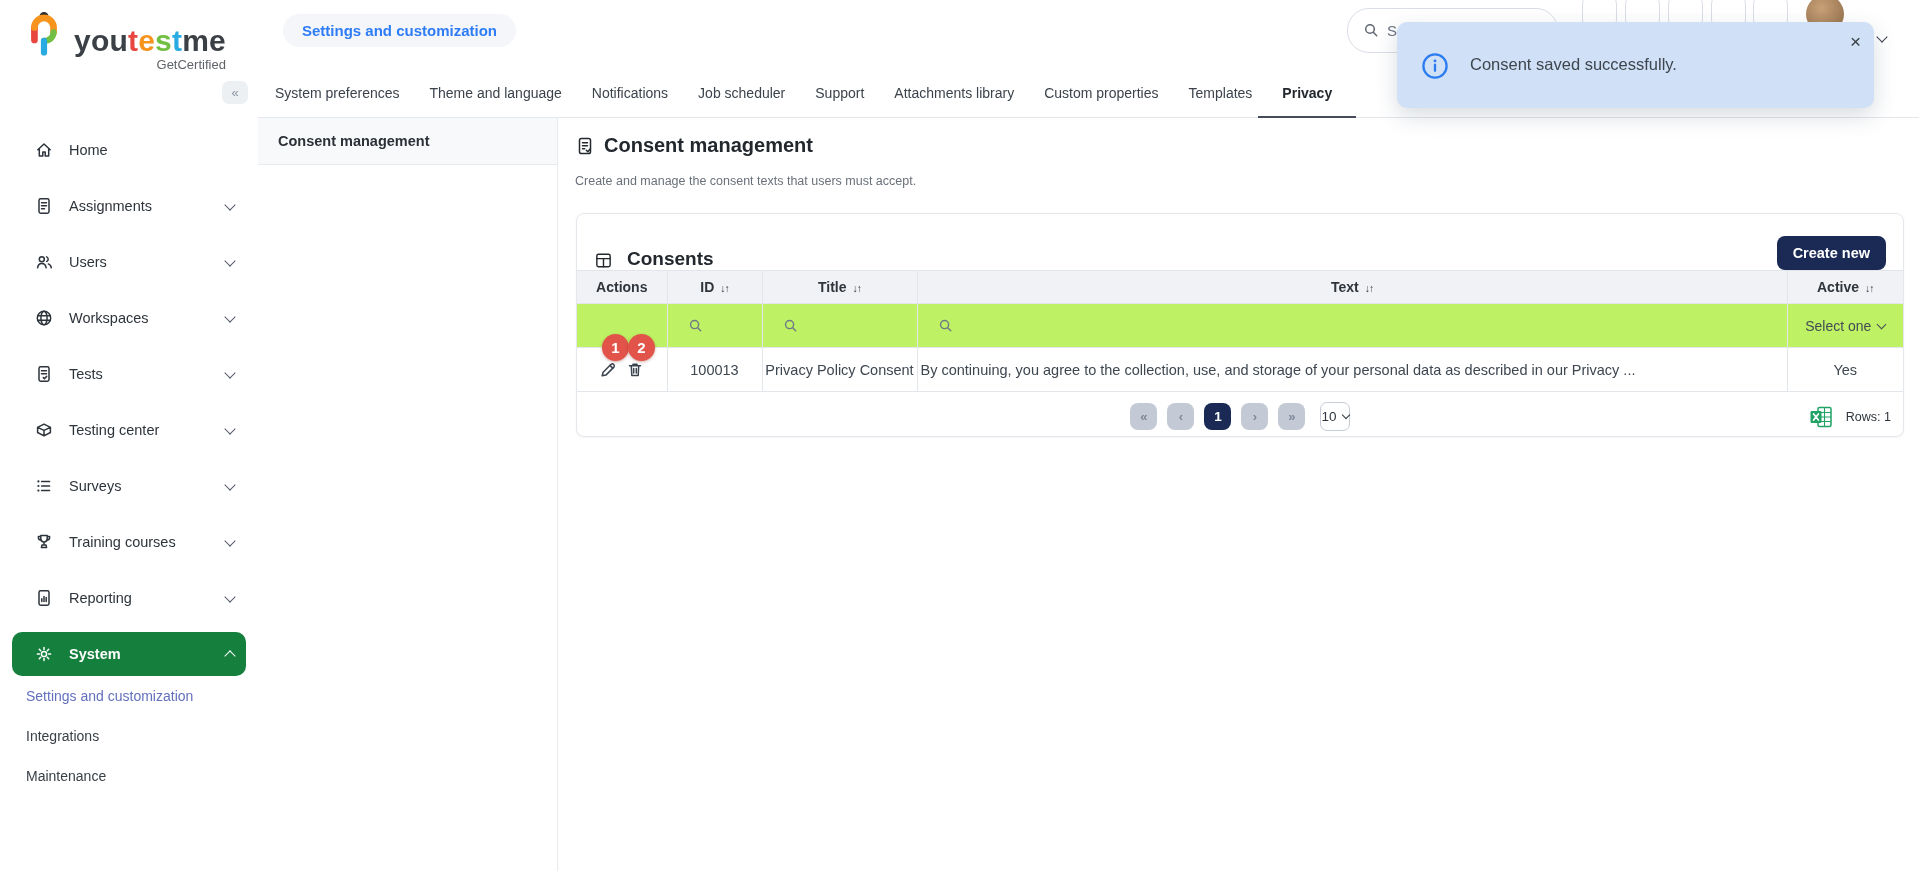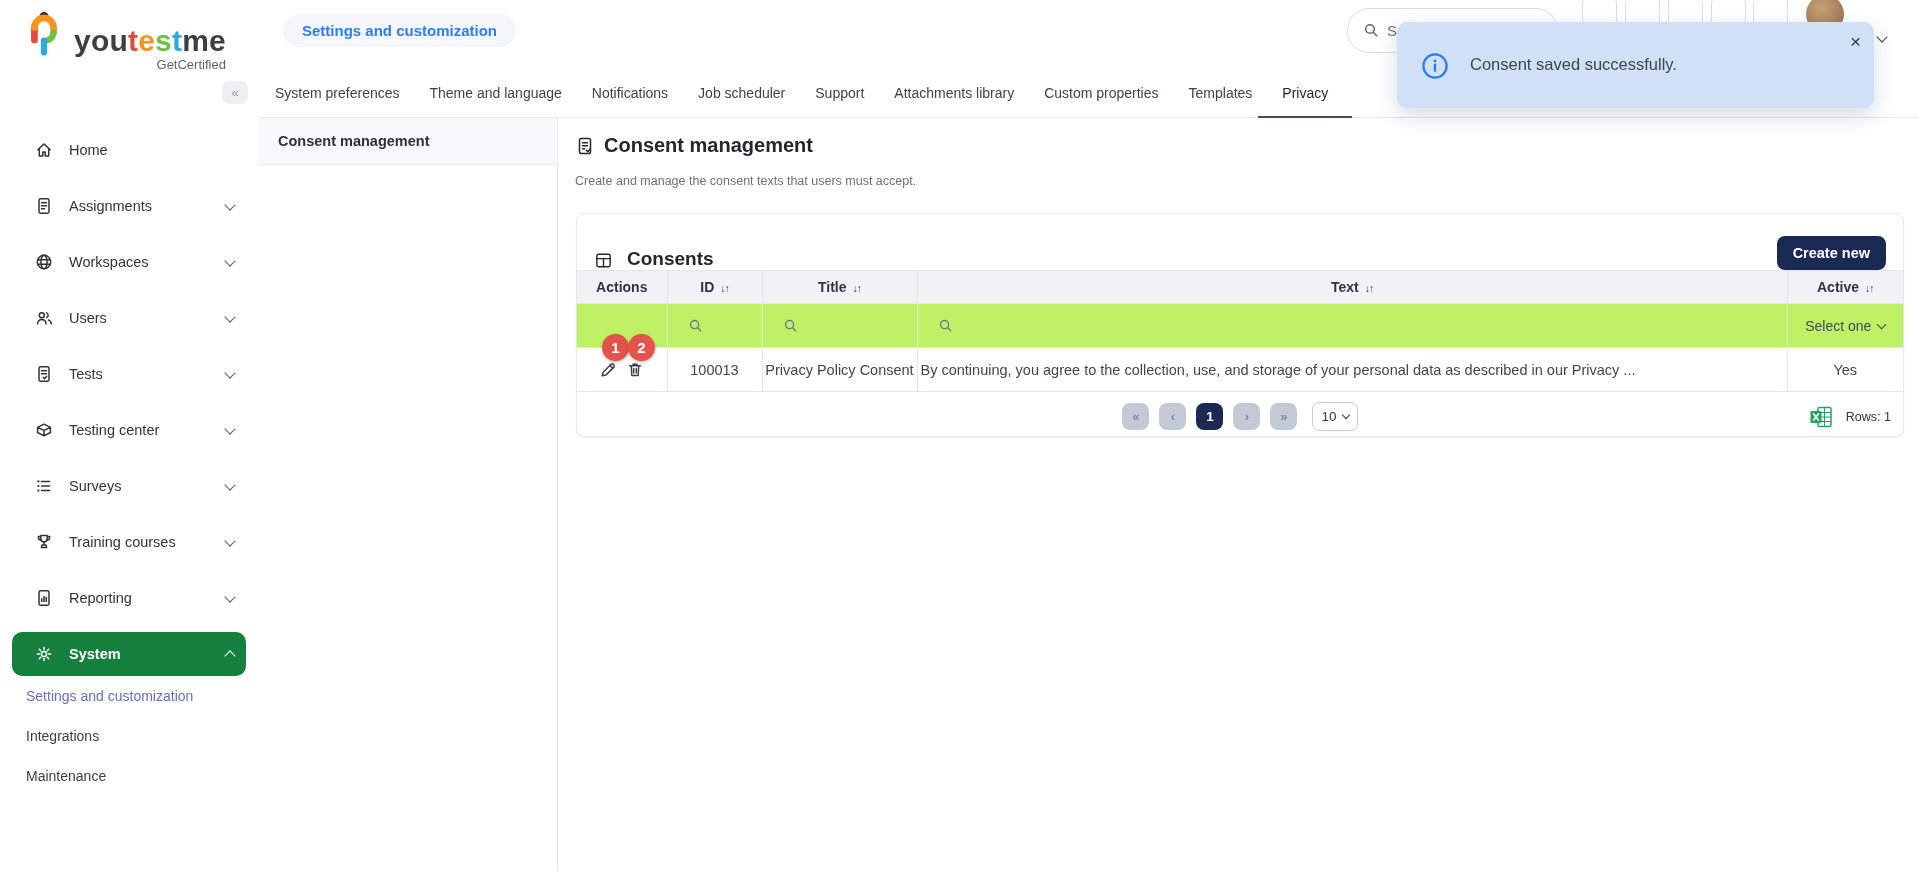--- a/index.html
+++ b/index.html
@@ -39,21 +39,21 @@
   .search .stext{font-size:15px;color:#6b7280;white-space:nowrap;}
   .tb-btn{position:absolute;top:-6px;width:35px;height:36px;border:1px solid #d9dee5;border-radius:10px;background:#fff;cursor:pointer;padding:0;}
   .avatar{position:absolute;left:1548px;top:-5px;width:38px;height:38px;border-radius:50%;cursor:pointer;
           background:radial-gradient(circle at 40% 35%, #c9a178, #8a6844);}
   .avatar-chev{position:absolute;left:1620px;top:36px;color:#3c434c;}
 
   
   .tabsbar{position:absolute;left:258px;top:68px;right:0;height:49px;border-bottom:1px solid #e4e7ec;
            display:flex;align-items:center;padding-left:17px;gap:30px;background:#fff;}
   .tab{font-size:14px;color:#3c434c;white-space:nowrap;cursor:pointer;height:100%;display:flex;align-items:center;position:relative;}
-  .tab.active{font-weight:400;color:#23282e;}
+  .tab.active{font-weight:700;color:#23282e;}
   .tab.active::after{content:"";position:absolute;left:-24px;right:-24px;bottom:-1px;height:2px;background:#454c57;}
 
   
   .subpanel{position:absolute;left:258px;top:118px;width:300px;bottom:0;border-right:1px solid #e7eaee;background:#fff;box-sizing:border-box;}
   .subpanel-item{height:46px;display:flex;align-items:center;padding-left:20px;background:#f8f9fb;border-bottom:1px solid #e7eaee;
                  font-size:14.5px;font-weight:700;color:#2c3138;cursor:pointer;}
 
   
   .content{position:absolute;left:558px;top:118px;right:0;bottom:0;background:#fff;}
   .page-head{position:absolute;left:17px;top:16px;display:flex;align-items:center;gap:9px;color:#23282e;}
@@ -80,21 +80,21 @@
   tr.drow td{height:43px;font-size:14.5px;color:#3e4650;text-align:center;background:#fff;}
   tr.drow td.txt{text-align:left;padding:0 3px;white-space:nowrap;}
   .actions{display:flex;align-items:center;justify-content:center;gap:7px;color:#3a4350;}
   .icon-btn{background:none;border:none;padding:0;color:#3a4350;cursor:pointer;}
 
   .card-foot{position:relative;height:49px;display:flex;align-items:center;justify-content:center;gap:10px;}
   .pg-btn{width:27px;height:27px;border:none;border-radius:8px;background:#c3cad5;color:#7e8797;
           font-size:13px;font-weight:700;cursor:pointer;display:flex;align-items:center;justify-content:center;padding:0;}
   .pg-btn.page{background:#1b2a55;color:#fff;font-size:13.5px;}
   .pg-size{height:27px;border:1px solid #c6ccd5;border-radius:7px;background:#fff;display:flex;align-items:center;
-           gap:6px;padding:0 8px;font-size:13.5px;color:#2f353c;margin-left:5px;cursor:pointer;}
+           gap:6px;padding:0 0;font-size:13.5px;color:#2f353c;margin-left:5px;cursor:pointer;}
   .pg-size .chev{width:5px;height:5px;border-width:1.6px;color:#2f353c;}
   .foot-right{position:absolute;right:12px;top:0;height:100%;display:flex;align-items:center;gap:13px;}
   .rows-label{font-size:12.5px;color:#2f353c;}
 
   
   .badge{position:absolute;width:27px;height:27px;border-radius:50%;background:#e2544a;color:#fff;
          font-size:15px;font-weight:700;display:flex;align-items:center;justify-content:center;
          box-shadow:0 1px 3px rgba(120,20,10,.35);z-index:6;}
   #badge1{left:602px;top:334px;} #badge2{left:628px;top:334px;}
   .toast{position:absolute;left:1397px;top:22px;width:477px;height:86px;border-radius:10px;background:#cfe0f7;
@@ -141,36 +141,36 @@
               <rect x="5" y="2.8" width="10" height="14.4" rx="1.6"></rect>
               <path d="M7.5 6.8h5M7.5 9.8h5M7.5 12.8h3"></path>
             </svg>
           </span>
         <span class="nlabel">Assignments</span>
         <span class="chev"></span>
       </div>
       <div class="nav-item">
         <span class="nico i">
             <svg width="20" height="20" viewBox="0 0 20 20">
+              <circle cx="7.8" cy="7.2" r="2.5"></circle>
+              <path d="M3.6 15.8c.3-2.7 2-4.3 4.2-4.3 2.3 0 4 1.6 4.3 4.3M12.6 4.9a2.5 2.5 0 0 1 .1 4.6M14.3 11.9c1.7.6 2.8 2 3 3.9"></path>
+            </svg>
+          </span>
+        <span class="nlabel">Users</span>
+        <span class="chev"></span>
+      </div>
+      <div class="nav-item">
+        <span class="nico i">
+            <svg width="20" height="20" viewBox="0 0 20 20">
               <circle cx="10" cy="10" r="6.7"></circle>
               <ellipse cx="10" cy="10" rx="3.1" ry="6.7"></ellipse>
               <path d="M3.6 7.8h12.8M3.6 12.2h12.8"></path>
             </svg>
           </span>
         <span class="nlabel">Workspaces</span>
-        <span class="chev"></span>
-      </div>
-      <div class="nav-item">
-        <span class="nico i">
-            <svg width="20" height="20" viewBox="0 0 20 20">
-              <circle cx="7.8" cy="7.2" r="2.5"></circle>
-              <path d="M3.6 15.8c.3-2.7 2-4.3 4.2-4.3 2.3 0 4 1.6 4.3 4.3M12.6 4.9a2.5 2.5 0 0 1 .1 4.6M14.3 11.9c1.7.6 2.8 2 3 3.9"></path>
-            </svg>
-          </span>
-        <span class="nlabel">Users</span>
         <span class="chev"></span>
       </div>
       <div class="nav-item">
         <span class="nico i">
             <svg width="20" height="20" viewBox="0 0 20 20">
               <rect x="5" y="2.8" width="10" height="14.4" rx="1.6"></rect>
               <path d="M7.5 6.8h5M7.5 9.8h5M9.3 13.6l1.2 1.2 2.2-2.5"></path>
             </svg>
           </span>
         <span class="nlabel">Tests</span>

